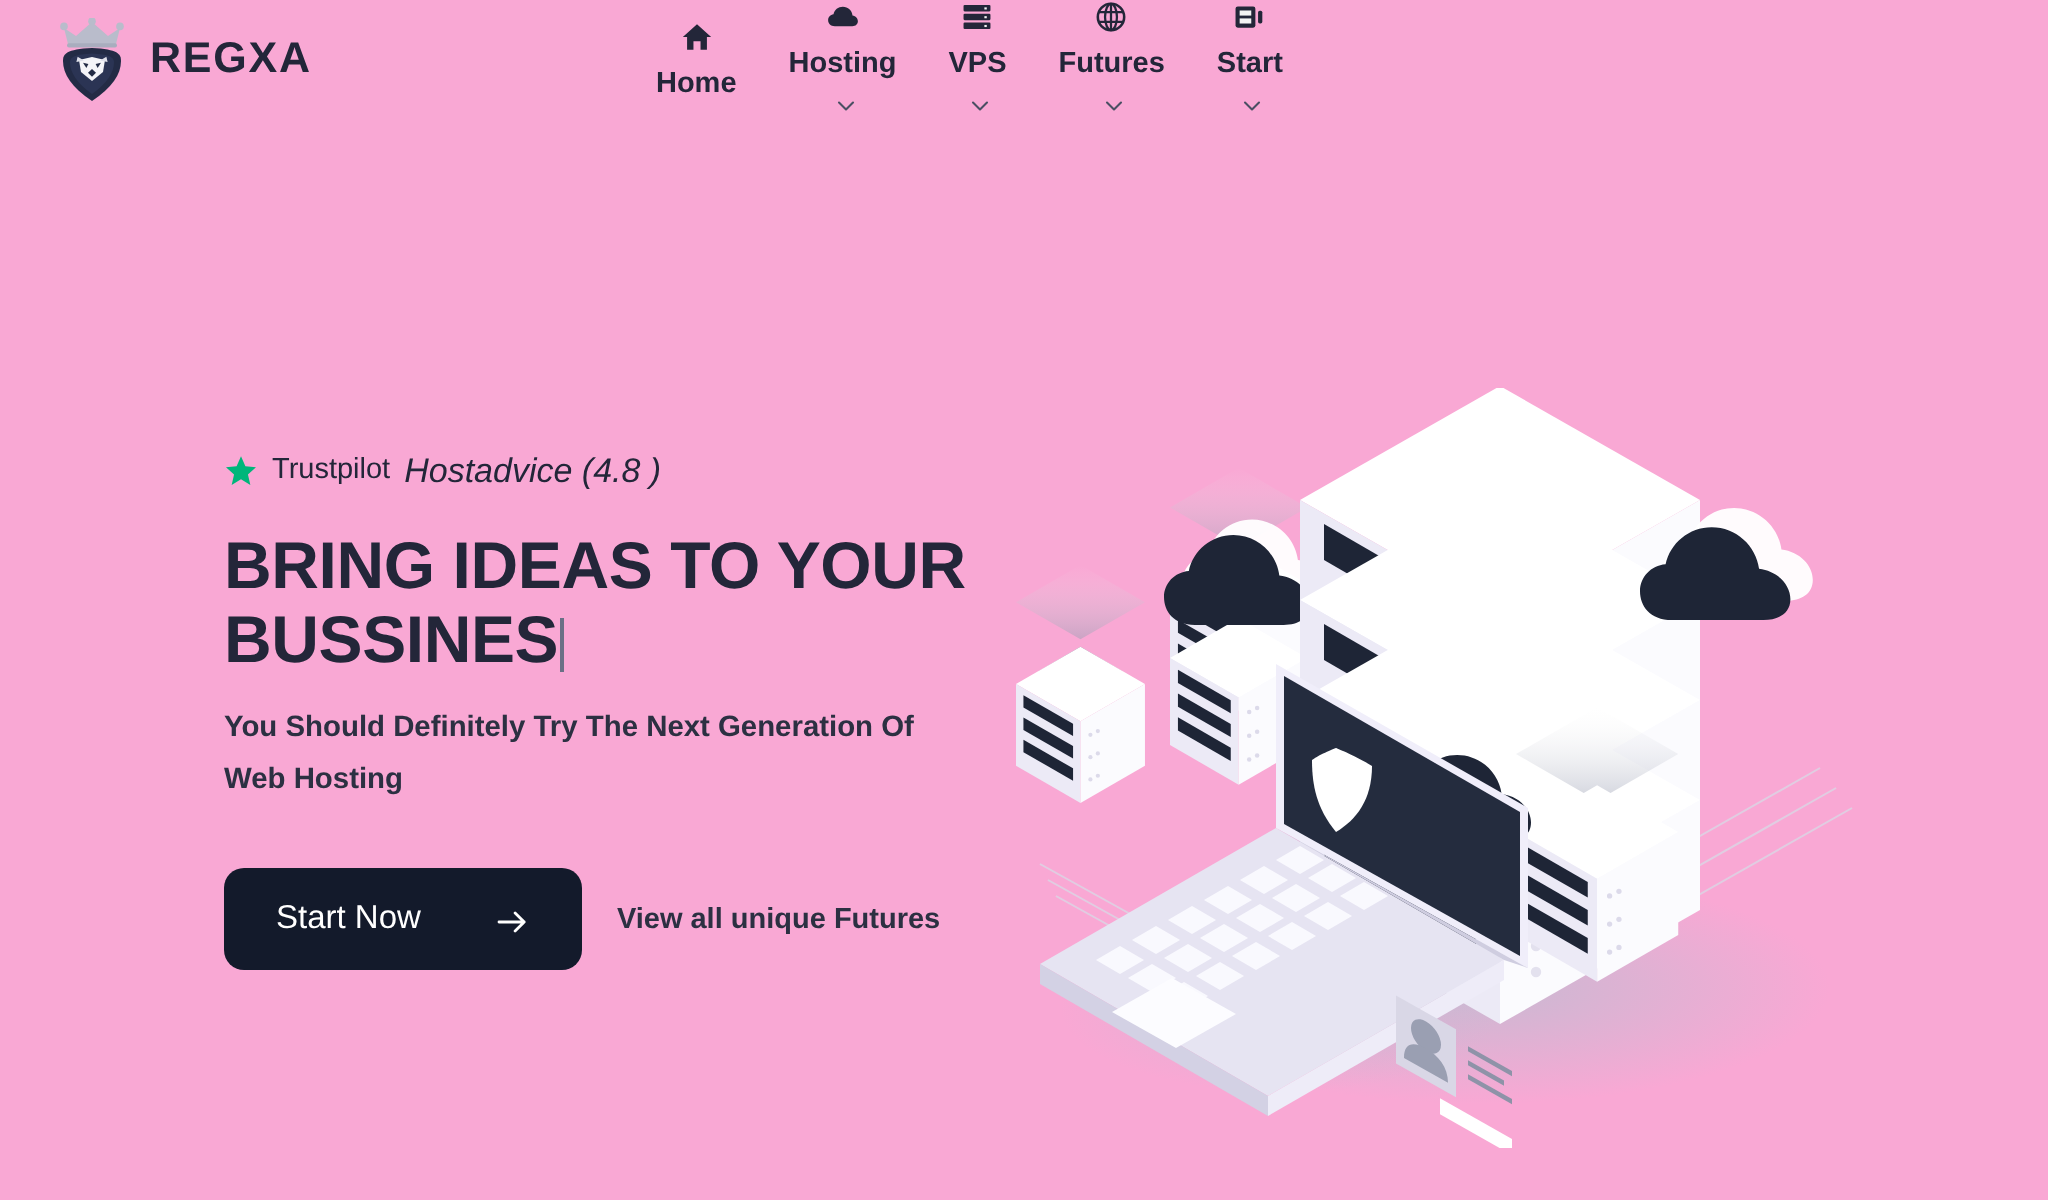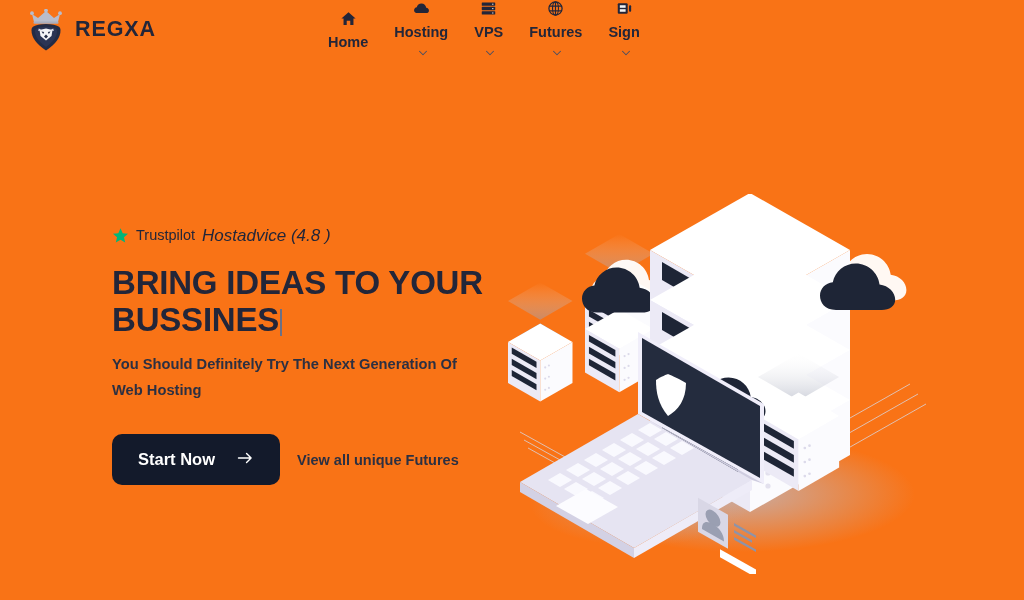--- a/index.html
+++ b/index.html
@@ -15,21 +15,21 @@
     background: #f3f3f3;
     font-family: "Liberation Sans", sans-serif;
     color: #232639;
     -webkit-font-smoothing: antialiased;
   }
 
   .page {
     position: relative;
     width: 1024px;
     height: 600px;
-    background: #f97316;
+    background: #f9a8d4;
   }
 
   
   .header {
     position: absolute;
     top: 0; left: 0;
     width: 1024px;
     height: 59px;
     display: flex;
     align-items: center;
@@ -153,25 +153,25 @@
     display: flex;
     align-items: center;
   }
   .cta {
     background: #131a2b;
     color: #ffffff;
     border: none;
     border-radius: 10px;
     font-family: "Liberation Sans", sans-serif;
     font-size: 16.5px;
-    font-weight: bold;
+    font-weight: normal;
     padding: 17px 26px;
     display: flex;
-    align-items: flex-start;
-    gap: 22px;
+    align-items: flex-end;
+    gap: 38px;
     cursor: pointer;
     line-height: 1;
   }
   .cta-arrow { width: 17px; height: 14px; display: block; }
 
   .secondary-link {
     margin-left: 17px;
     font-size: 14.5px;
     font-weight: bold;
     color: #2c3042;
@@ -265,21 +265,21 @@
         </svg>
       </div>
 
       <div class="nav-item">
         <svg class="nav-icon" viewBox="0 0 24 24">
           <rect x="2.5" y="4.5" width="14" height="15" rx="1.6" fill="#232639"></rect>
           <rect x="5.4" y="7.4" width="8.2" height="3.6" fill="#f3f3f3"></rect>
           <rect x="5.4" y="13" width="8.2" height="3.6" fill="#f3f3f3"></rect>
           <rect x="18.4" y="7.5" width="3" height="9" rx="1.2" fill="#232639"></rect>
         </svg>
-        <span class="nav-label">Sign</span>
+        <span class="nav-label">Start</span>
         <svg class="nav-caret" viewBox="0 0 24 24">
           <path d="M5 8.5 L12 15.5 L19 8.5" fill="none" stroke="#4a4f63" stroke-width="2.1" stroke-linecap="round" stroke-linejoin="round"></path>
         </svg>
       </div>
 
     </nav>
 
   </header>
 
   <section class="hero">

